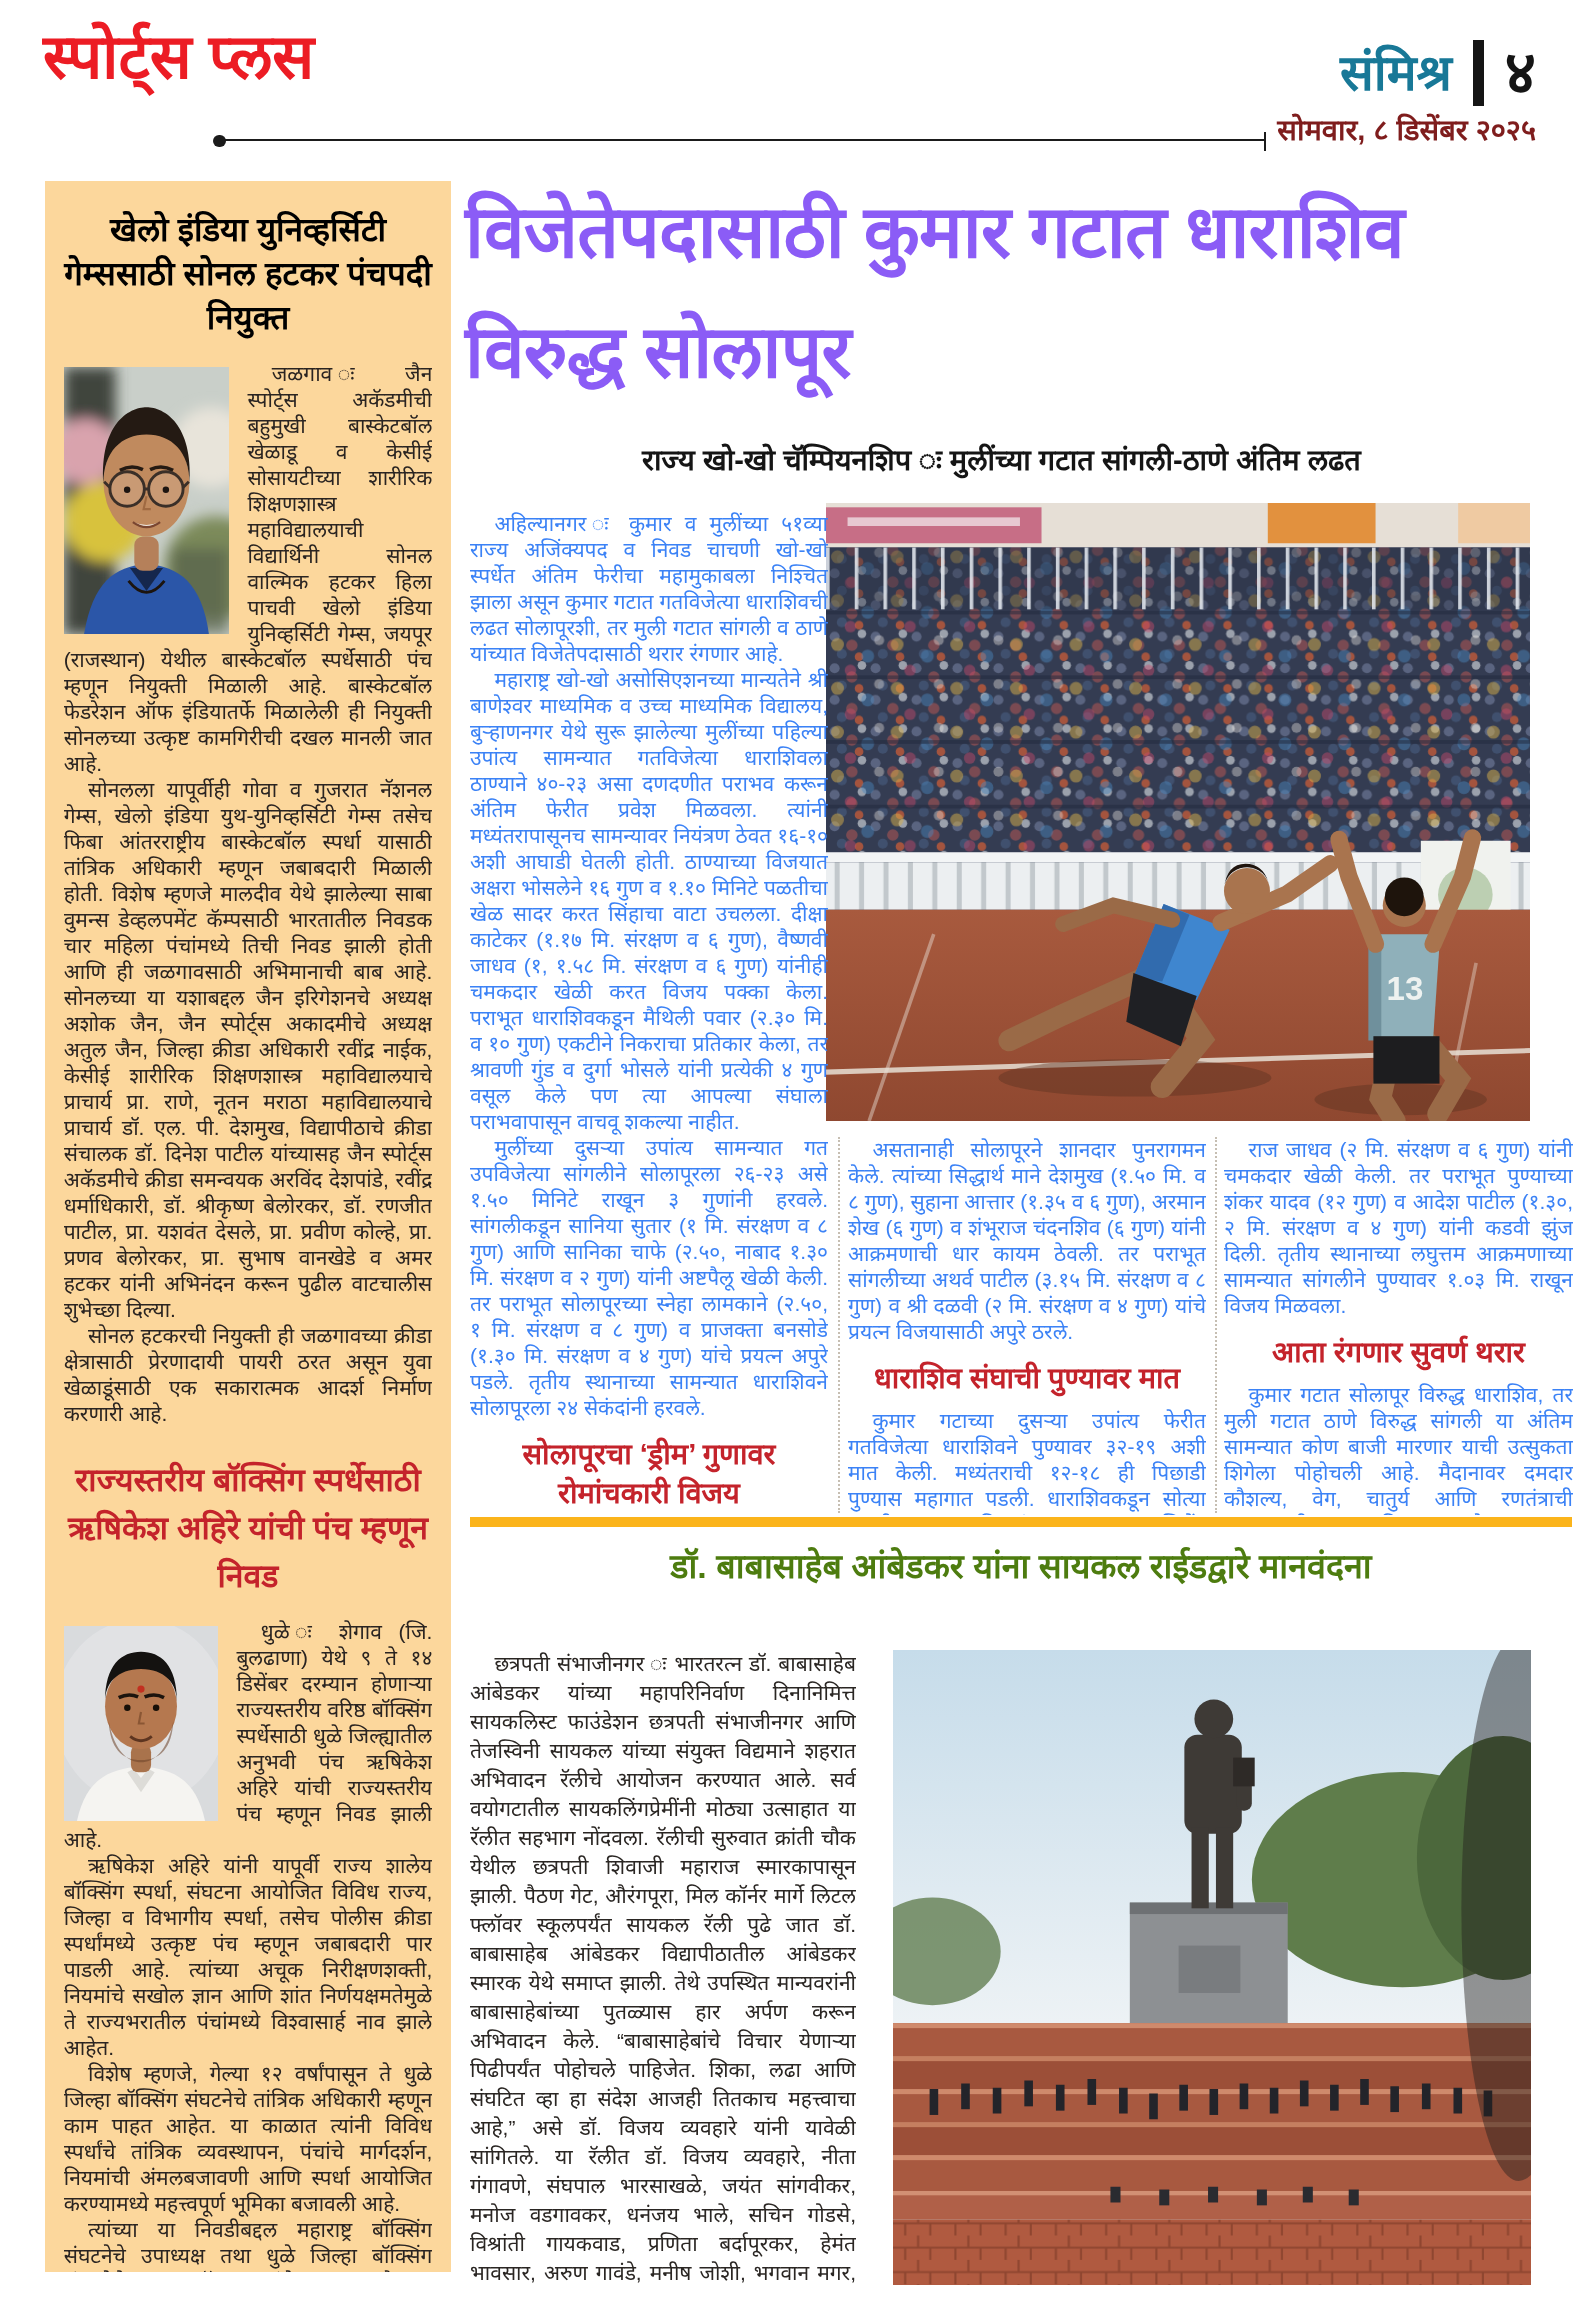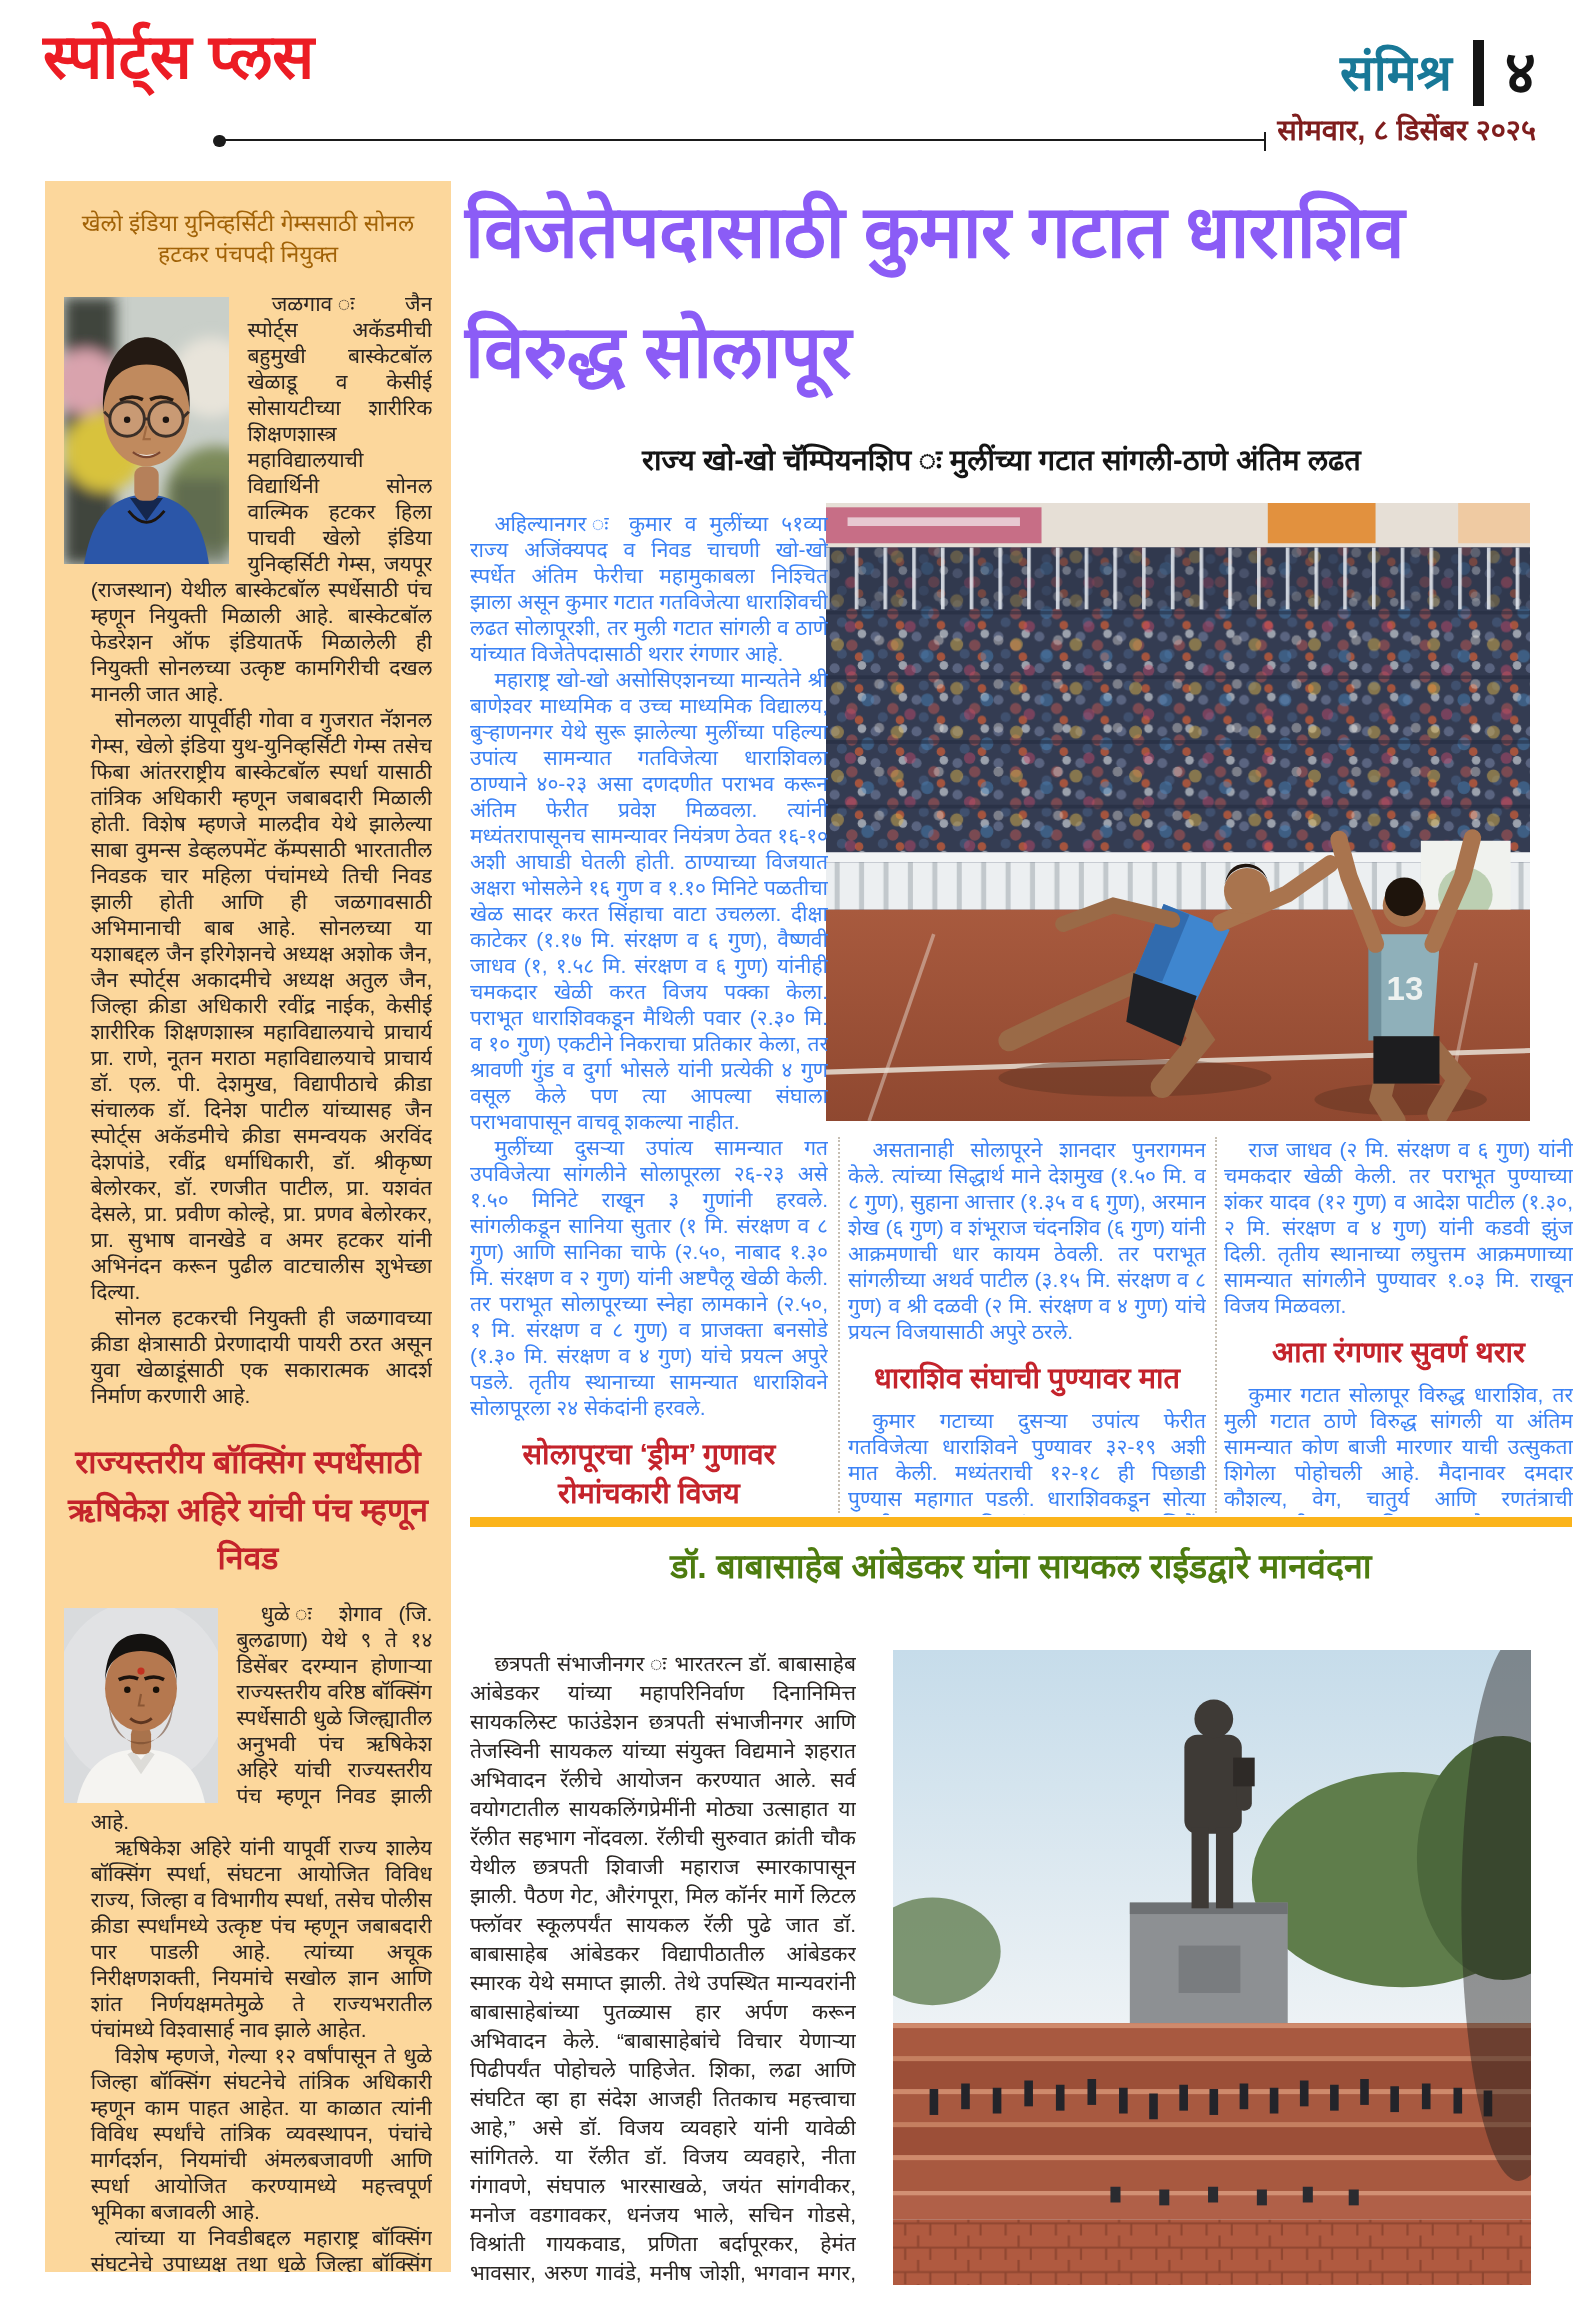--- a/index.html
+++ b/index.html
@@ -17,27 +17,27 @@
   .header-right{position:absolute;right:47px;top:40px;text-align:right;}
   .section-row{display:flex;align-items:center;justify-content:flex-end;gap:21px;}
   .section-name{font-size:50px;font-weight:700;color:#187897;line-height:1.1;}
   .section-bar{width:10.8px;height:66px;background:#151515;}
   .page-num{font-size:60px;font-weight:700;color:#151515;line-height:1;}
   .date-line{margin-top:2.9px;font-size:29px;font-weight:700;color:#7f1d1d;}
 
   
   .sidebar{position:absolute;left:45px;top:181px;width:406px;height:2091px;
            background:#fcd79c;padding:24.4px 18.7px 20px;box-sizing:border-box;overflow:hidden;}
-  .side-h1{margin:2.9px 0 21.5px;font-size:23px;line-height:1.33;text-align:center;
-           color:#a16207;font-weight:400;}
+  .side-h1{margin:2.9px 0 21.5px;font-size:33px;line-height:1.33;text-align:center;
+           color:#000000;font-weight:700;}
   .side-h2{clear:both;margin:29px 0 18.7px;font-size:32px;line-height:1.5;text-align:center;
            color:#c4232b;font-weight:700;}
   .side-body{overflow:hidden;}
   .side-body p{margin:0;font-size:21px;line-height:26px;text-align:justify;
-               text-indent:24.4px;color:#2a2421;padding-left:27px;}
+               text-indent:24.4px;color:#2a2421;}
   .portrait{float:left;background:#b9b9b9;overflow:hidden;}
   .portrait.sonal{width:165px;height:267px;margin:5.7px 18.7px 4.3px 0;}
   .portrait.rushi{width:154px;height:195px;margin:7.2px 18.7px 4.3px 0;}
   .portrait svg{display:block;width:100%;height:100%;}
 
   
   .main-headline{position:absolute;left:465px;top:172px;width:1073px;margin:0;
                  font-size:73px;line-height:1.64;text-align:left;color:#8b5cf6;
                  font-weight:700;letter-spacing:-0.7px;}
   .main-subhead{position:absolute;left:465px;top:439px;width:1073px;font-size:29px;

